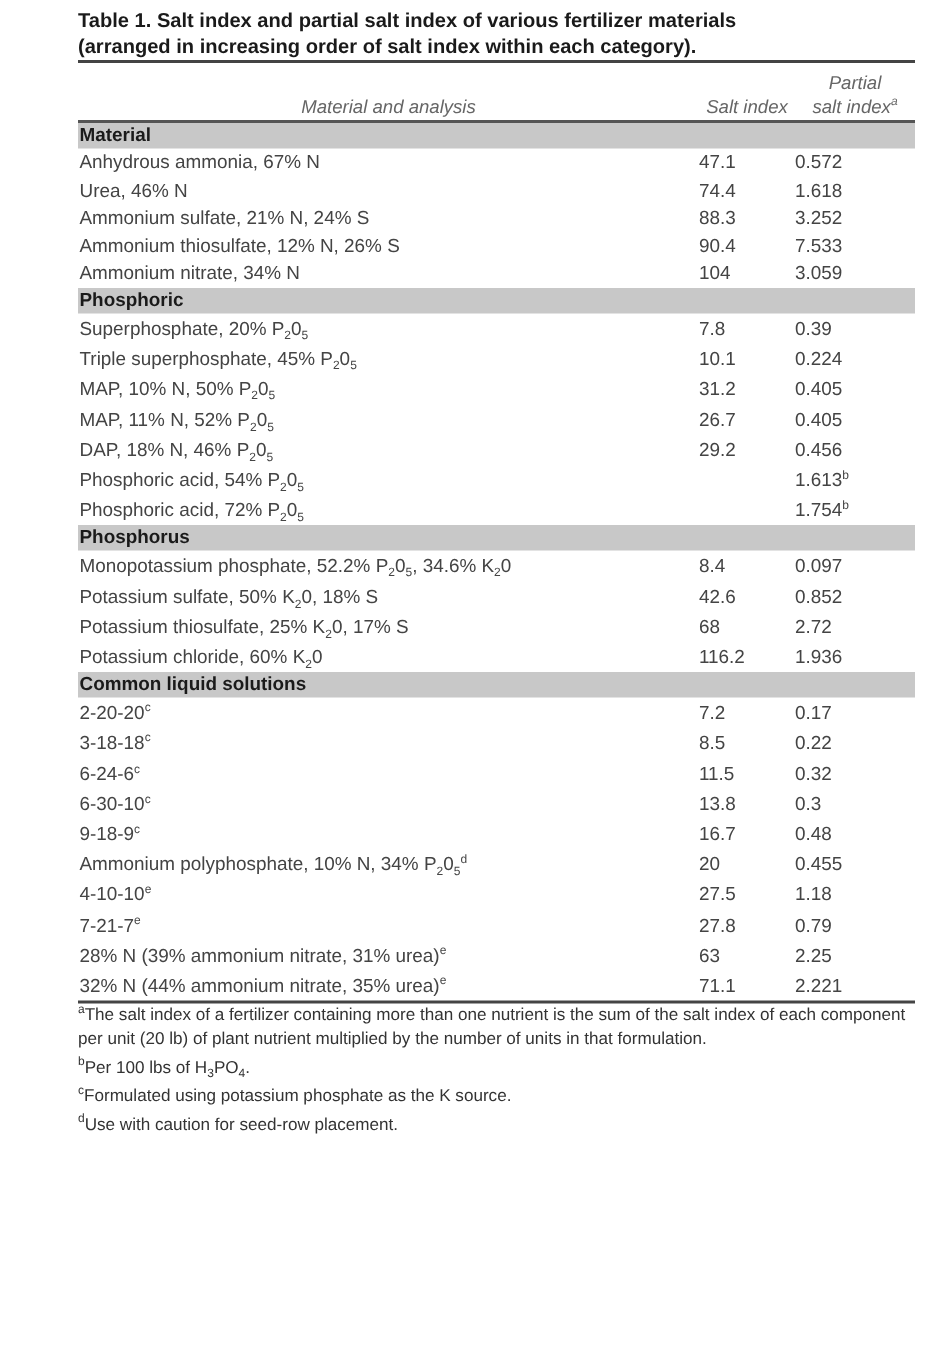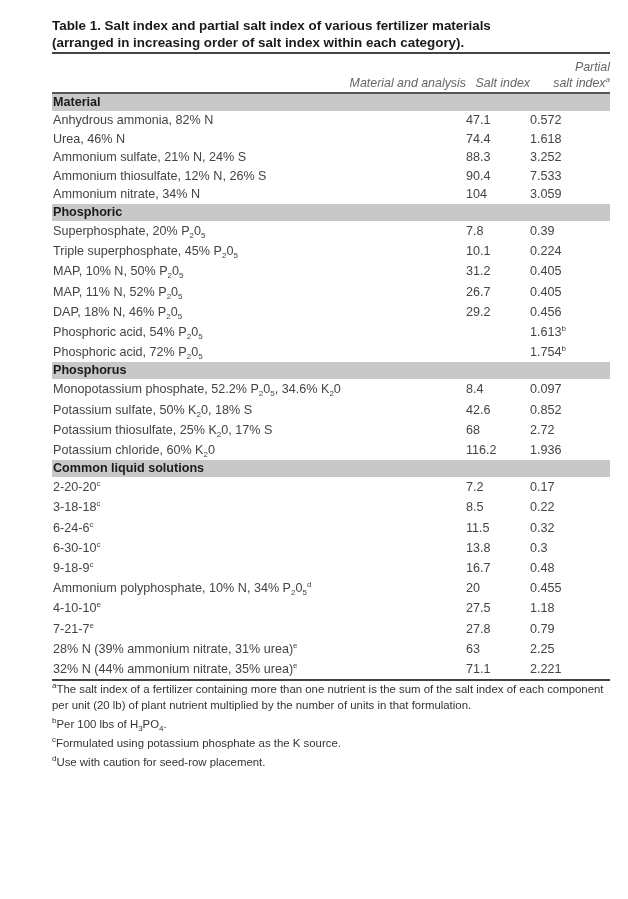--- a/index.html
+++ b/index.html
@@ -1,22 +1,22 @@
 <!DOCTYPE html>
 <html><head>
 <meta charset="utf-8">
 <style>
   html, body { margin: 0; padding: 0; background: #ffffff; }
   body { width: 628px; height: 899px; overflow: hidden; position: relative;
          font-family: "Liberation Sans", sans-serif; color: #444; }
-  #doc { position: absolute; left: 52px; top: 12px; width: 558px; }
+  #doc { position: absolute; left: 52px; top: 0; width: 558px; }
   .title { font-weight: bold; font-size: 13.4px; line-height: 17px; color: #1a1a1a;
            padding-top: 5px; padding-bottom: 1px; border-bottom: 2px solid #444; }
   table { border-collapse: collapse; width: 100%; }
-  th { font-weight: normal; font-style: italic; color: #666; font-size: 12.4px; text-align: right;
+  th { font-weight: normal; font-style: italic; color: #666; font-size: 12.4px; text-align: center;
        vertical-align: bottom; padding: 0; line-height: 16px; }
   .hdr-row th { padding-top: 5px; padding-bottom: 1px; border-bottom: 2px solid #555; }
   td { font-size: 12.6px; padding: 0; line-height: 18.6px; color: #444; white-space: nowrap; }
   td.mat { padding-left: 1px; }
   td.si { width: 64px; }
   td.psi { width: 80px; }
   th.si { width: 64px; }
   th.psi { width: 80px; }
   tr.cat td { background: #c8c8c8; font-weight: bold; color: #1a1a1a; line-height: 17px; }
   tr.cat td { padding-left: 1px; }
@@ -43,21 +43,21 @@
         <th>Material and analysis</th>
         <th class="si">Salt index</th>
         <th class="psi"><span>Partial</span><br><span>salt index</span><sup>a</sup></th>
       </tr>
     </thead>
     <tbody id="tbody">
         <tr class="cat">
           <td colspan="3">Material</td>
         </tr>
         <tr>
-          <td class="mat"><span>Anhydrous ammonia, 82% N</span></td>
+          <td class="mat"><span>Anhydrous ammonia, 67% N</span></td>
           <td class="si">47.1</td>
           <td class="psi"><span>0.572</span></td>
         </tr>
         <tr>
           <td class="mat"><span>Urea, 46% N</span></td>
           <td class="si">74.4</td>
           <td class="psi"><span>1.618</span></td>
         </tr>
         <tr>
           <td class="mat"><span>Ammonium sulfate, 21% N, 24% S</span></td>

